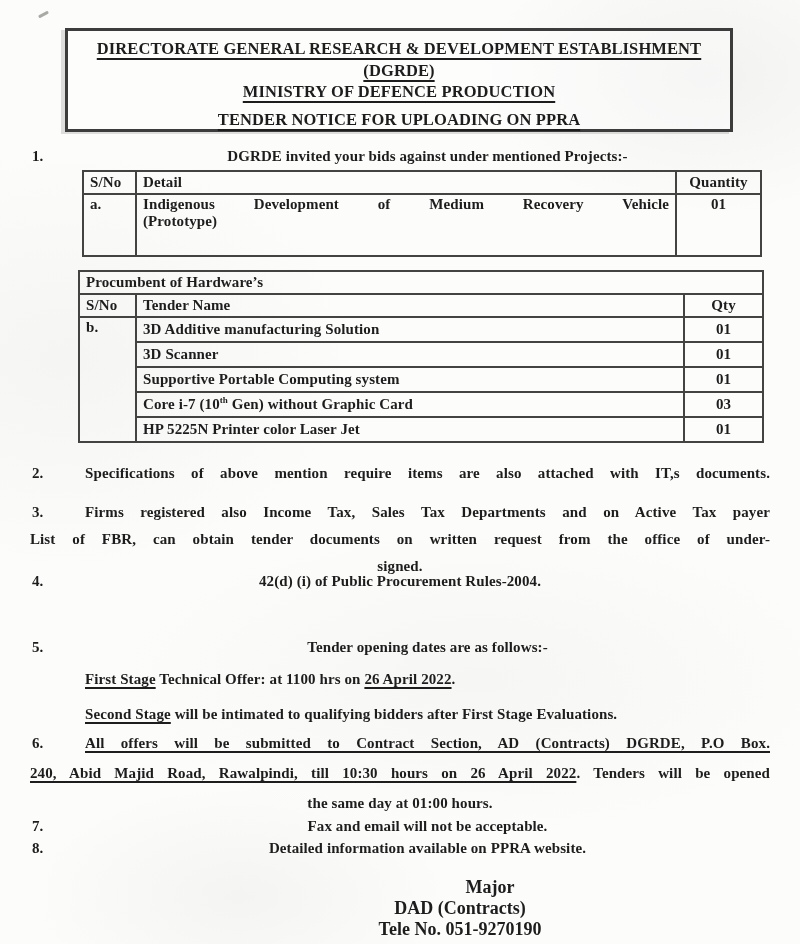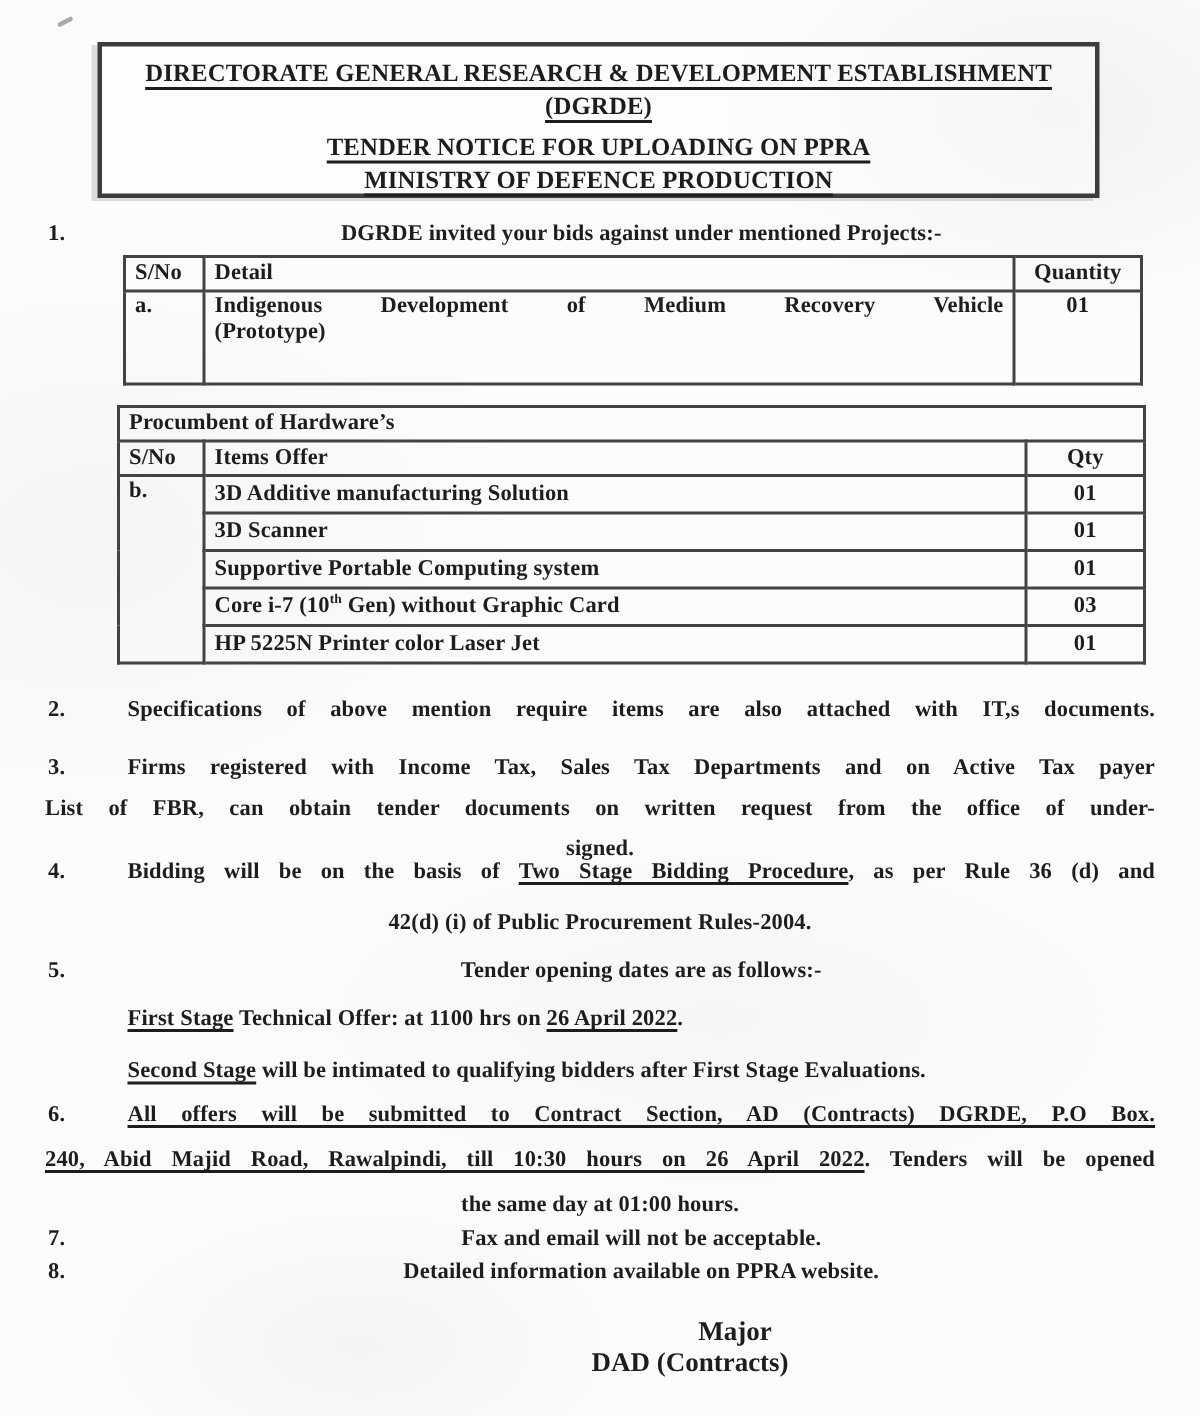--- a/index.html
+++ b/index.html
@@ -68,22 +68,22 @@
 </head>
 <body>
 
 <div class="page">
 
   <div class="abs artifact"></div>
 
   <div class="abs hdr-box">
     <div class="hdr-line">DIRECTORATE GENERAL RESEARCH &amp; DEVELOPMENT ESTABLISHMENT</div>
     <div class="hdr-line">(DGRDE)</div>
+    <div class="hdr-line">MINISTRY OF DEFENCE PRODUCTION</div>
     <div class="hdr-line hdr-gap">TENDER NOTICE FOR UPLOADING ON PPRA</div>
-    <div class="hdr-line">MINISTRY OF DEFENCE PRODUCTION</div>
   </div>
 
   <div class="para" style="top:146px;">
     <span class="num">1.</span>
     <div class="line first">DGRDE invited your bids against under mentioned Projects:-</div>
   </div>
 
   <table class="tbl t1">
     <colgroup>
         <col style="width:53px">
@@ -112,21 +112,21 @@
         <col style="width:57px">
         <col style="width:548px">
         <col style="width:79px">
       </colgroup>
     <tbody>
         <tr class="row-h23">
       <td colspan="3">Procumbent of Hardware’s</td>
     </tr>
     <tr class="row-h23">
       <th>S/No</th>
-      <th class="cell-pad">Items Offer</th>
+      <th class="cell-pad">Tender Name</th>
       <th class="center">Qty</th>
     </tr>
     <tr class="row-h25">
       <td rowspan="5" class="v-top">b.</td>
       <td class="cell-pad">3D Additive manufacturing Solution</td>
       <td class="center">01</td>
     </tr>
     <tr class="row-h25">
       <td class="cell-pad">3D Scanner</td>
       <td class="center">01</td>
@@ -146,28 +146,27 @@
   </tbody>
     </table>
 
   <div class="para" style="top:463px;">
     <span class="num">2.</span>
     <div class="line first j">Specifications of above mention require items are also attached with IT,s documents.</div>
   </div>
 
   <div class="para lh27" style="top:499px;">
     <span class="num">3.</span>
-    <div class="line first j">Firms registered with Income Tax, Sales Tax Departments and on Active Tax payer</div>
+    <div class="line first j">Firms registered also Income Tax, Sales Tax Departments and on Active Tax payer</div>
     <div class="line j">List of FBR, can obtain tender documents on written request from the office of under-</div>
     <div class="line">signed.</div>
   </div>
 
   <div class="para lh34" style="top:564px;">
     <span class="num">4.</span>
-    <div class="line first j"><span>Bidding will be on the basis of </span><span class="u">Two Stage Bidding Procedure</span><span>, as per Rule 36 (d) and</span></div>
     <div class="line">42(d) (i) of Public Procurement Rules-2004.</div>
   </div>
 
   <div class="para" style="top:637px;">
     <span class="num">5.</span>
     <div class="line first">Tender opening dates are as follows:-</div>
   </div>
   <div class="para" style="top:669px; left:85px; width:685px;"><span class="u">First Stage</span><span> Technical Offer: at 1100 hrs on  </span><span class="u">26 April 2022</span><span>.</span></div>
   <div class="para" style="top:704px; left:85px; width:685px;"><span class="u">Second Stage</span><span> will be intimated to qualifying bidders after First Stage Evaluations.</span></div>
 
@@ -183,15 +182,16 @@
     <div class="line first">Fax and email will not be acceptable.</div>
   </div>
   <div class="para" style="top:838px;">
     <span class="num">8.</span>
     <div class="line first">Detailed information available on PPRA website.</div>
   </div>
 
   <div class="abs footer">
     <div class="shift-right">Major</div>
     <div>DAD (Contracts)</div>
+    <div>Tele No. 051-9270190</div>
   </div>
 
 </div>
 
 </body></html>

